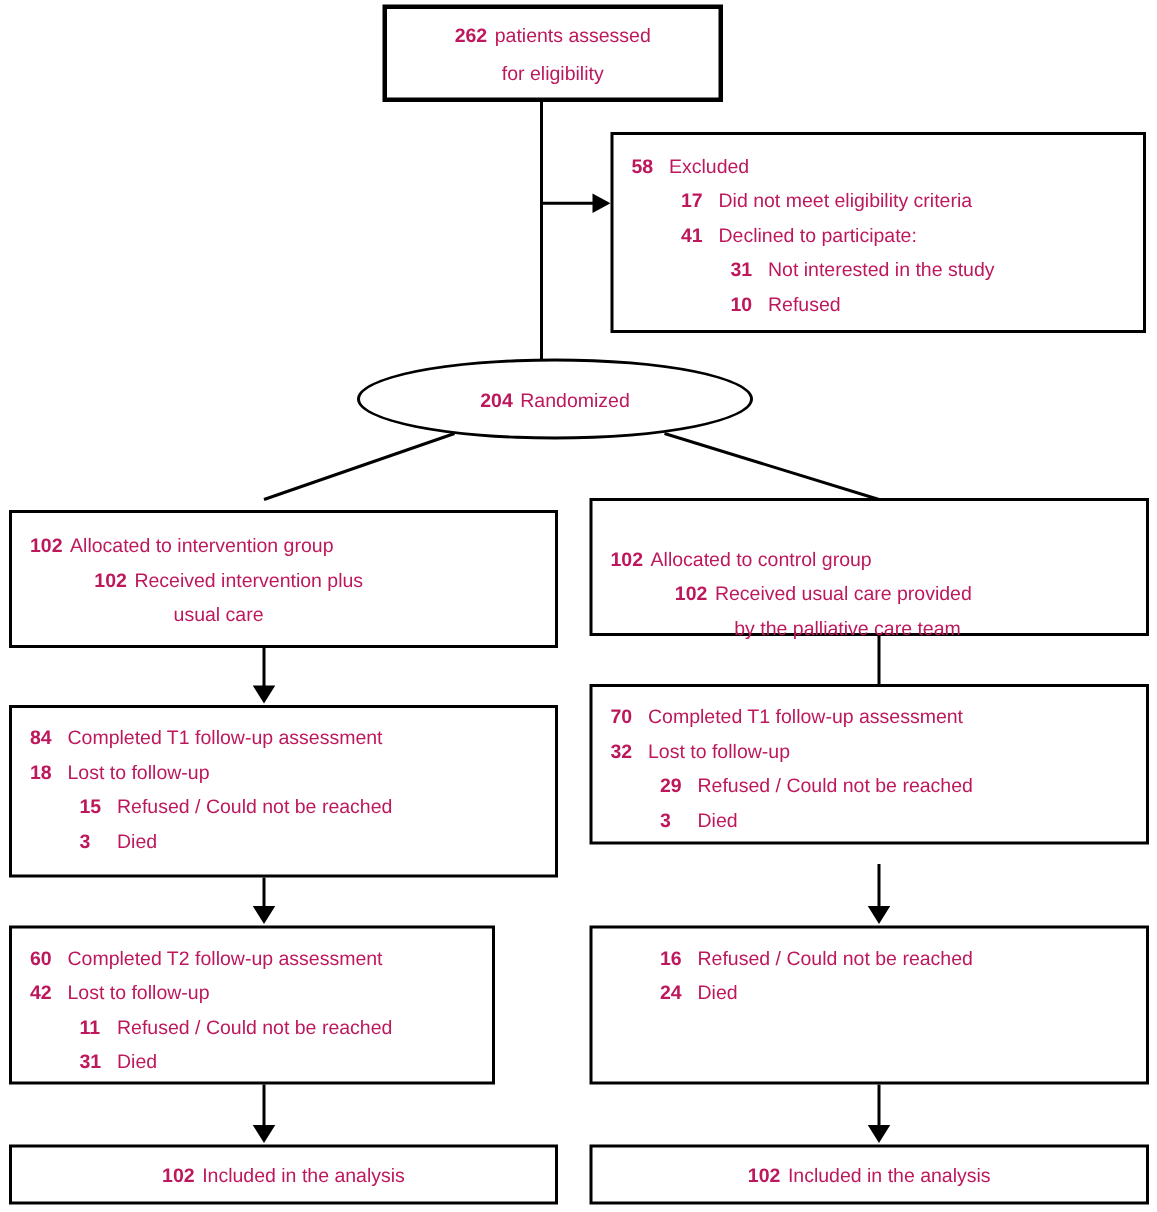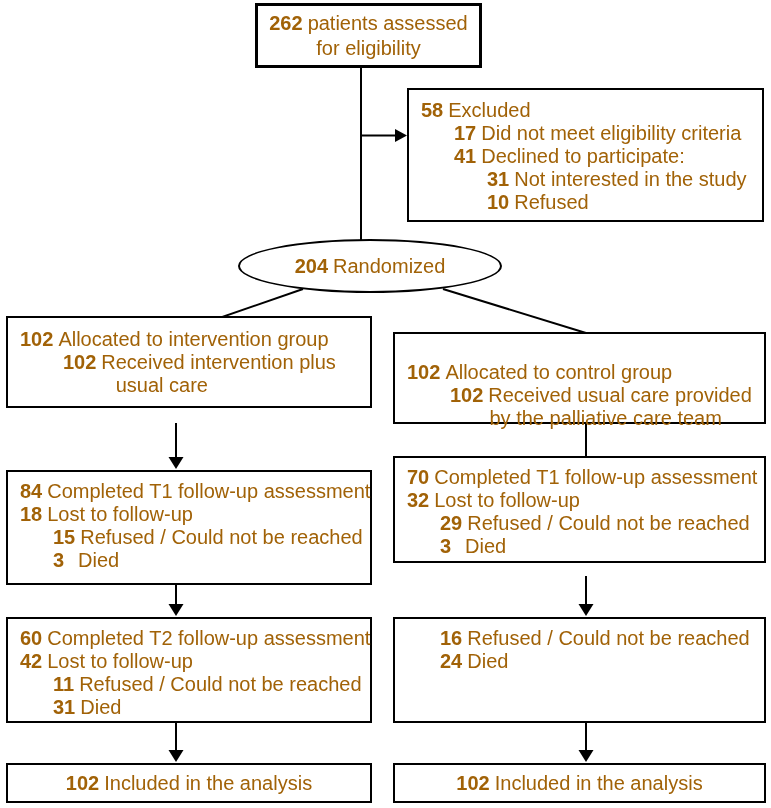--- a/index.html
+++ b/index.html
@@ -1,43 +1,43 @@
 <!DOCTYPE html>
 <html><head>
 <meta charset="utf-8">
 <style>
   html,body{margin:0;padding:0;background:#ffffff;}
   #stage{
     position:relative;width:771px;height:808px;background:#ffffff;
-    font-family:"Liberation Sans",sans-serif;font-size:20px;color:#a16207;
+    font-family:"Liberation Sans",sans-serif;font-size:13px;color:#be185d;
     overflow:hidden;
   }
   #connectors{position:absolute;left:0;top:0;width:771px;height:808px;}
   .box{
     position:absolute;background:#ffffff;border:2px solid #000;
     box-sizing:border-box;line-height:23px;padding:8px 6px 0 12px;
   }
   .line{white-space:nowrap;}
   .n{font-weight:bold;display:inline-block;min-width:20px;}
   .n + .t{margin-left:5px;}
   .center{
     display:flex;flex-direction:column;justify-content:center;
     text-align:center;padding:0;
   }
   .center .line{padding-left:0 !important;}
   .center .n{min-width:0;margin-right:0;}
 
   #assessed{left:255px;top:3px;width:227px;height:65px;border-width:3px;line-height:25px;}
   #excluded{left:407px;top:88px;width:357px;height:134px;padding-top:9px;}
   #randomized{left:238px;top:239px;width:264px;height:54px;border-radius:50%;}
-  #alloc-int{left:6px;top:316px;width:366px;height:92px;padding-top:10px;}
+  #alloc-int{left:6px;top:340px;width:366px;height:92px;padding-top:10px;}
   #alloc-ctl{left:393px;top:332px;width:373px;height:92px;padding-top:27px;}
   #t1-int{left:6px;top:470px;width:366px;height:115px;}
   #t1-ctl{left:393px;top:456px;width:373px;height:107px;}
-  #t2-int{left:6px;top:617px;width:366px;height:106px;}
+  #t2-int{left:6px;top:617px;width:324px;height:106px;}
   #t2-ctl{left:393px;top:617px;width:373px;height:106px;}
   #analysis-int{left:6px;top:763px;width:366px;height:40px;}
   #analysis-ctl{left:393px;top:763px;width:373px;height:40px;}
 </style>
 </head>
 <body>
 
 <div id="stage">
 
   <svg id="connectors" viewBox="0 0 771 808" xmlns="http://www.w3.org/2000/svg" stroke="#000" stroke-width="2" fill="#000">

